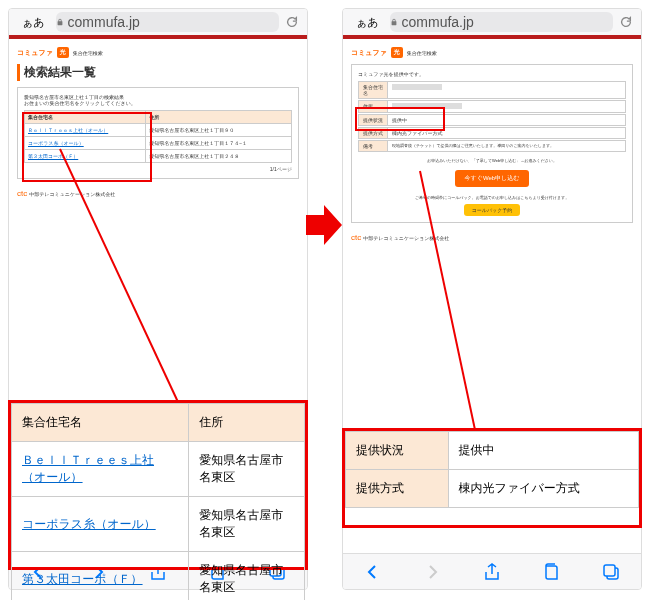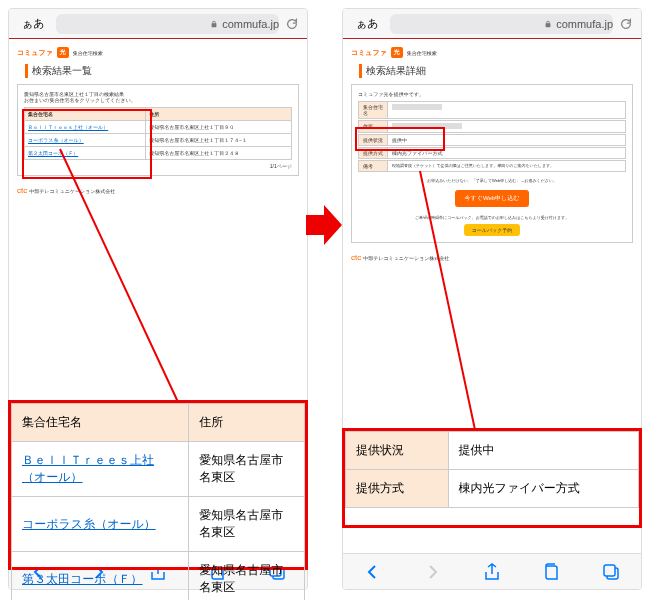--- a/index.html
+++ b/index.html
@@ -1,29 +1,29 @@
 <!DOCTYPE html>
 <html><head>
 <meta charset="utf-8">
 <style>
 *{margin:0;padding:0;box-sizing:border-box}
 body{font-family:-apple-system,"Hiragino Sans",sans-serif;background:#fff;width:650px;height:600px;position:relative}
 .phone{position:absolute;width:300px;height:582px;border:1px solid #ddd;border-radius:4px;background:#fff;overflow:hidden}
 .phone-left{left:8px;top:8px}
 .phone-right{left:342px;top:8px}
-.topbar{height:30px;background:#f7f7f8;border-bottom:1px solid #b91c1c;display:flex;align-items:center;padding:0 8px;font-size:11px}
+.topbar{height:30px;background:#f7f7f8;border-bottom:4px solid #b91c1c;display:flex;align-items:center;padding:0 8px;font-size:11px}
 .aa{font-weight:500;color:#000;padding:2px 5px}
-.urlbox{flex:1;margin:0 6px;background:#e8e8ea;border-radius:6px;height:20px;display:flex;align-items:center;justify-content:flex-end;gap:4px;font-size:11px;color:#555}
+.urlbox{flex:1;margin:0 6px;background:#e8e8ea;border-radius:6px;height:20px;display:flex;align-items:center;justify-content:flex-start;gap:4px;font-size:14px;color:#555}
 .lock{width:8px;height:8px;display:inline-block}
 .refresh{width:14px;height:14px;color:#888}
 .content{padding:8px;font-size:7px;color:#333;height:310px;overflow:hidden;position:relative}
 .logo{display:flex;align-items:center;gap:4px;margin-bottom:6px}
 .logo-badge{background:#f60;color:#fff;padding:1px 3px;border-radius:2px;font-size:6px;font-weight:bold}
 .logo-text{color:#f60;font-weight:bold;font-size:7px}
-.section-title{border-left:3px solid #f60;padding-left:4px;font-size:10px;font-weight:normal;margin:6px 8px}
+.section-title{border-left:3px solid #f60;padding-left:4px;font-size:12px;font-weight:bold;margin:6px 0}
 .mini-table{border:1px solid #ccc;font-size:5px;width:100%;border-collapse:collapse}
 .mini-table th{background:#fce8d5;padding:3px;text-align:left;border:1px solid #ccc}
 .mini-table td{padding:3px;border:1px solid #ccc}
 .mini-table a{color:#06c;text-decoration:underline}
 .red-box{border:2px solid #e00;position:absolute}
 .ctc{color:#f60;font-weight:normal;font-size:8px;margin-top:8px}
 .ctc-text{font-size:5px;color:#333}
 .orange-btn{background:#f60;color:#fff;padding:4px 10px;border-radius:3px;font-size:6px;display:inline-block;margin:4px 0}
 .yellow-btn{background:#ffc107;color:#333;padding:3px 8px;border-radius:3px;font-size:5px;display:inline-block}
 .zoom{position:absolute;border:3px solid #e00;background:#fff}
@@ -130,21 +130,20 @@
     <svg class="refresh" viewBox="0 0 16 16">
         <path fill="none" stroke="#888" stroke-width="1.5" d="M13 8a5 5 0 11-1.5-3.5L13 3v4H9"></path>
       </svg>
   </div>
   <div class="content">
     <div class="logo">
       <span class="logo-text">コミュファ</span>
         <span class="logo-badge">光</span>
       <span style="font-size:5px;color:#333">集合住宅検索</span>
     </div>
-    <div class="section-title">検索結果詳細</div>
     <div style="border:1px solid #ccc;padding:6px;position:relative">
       <div style="font-size:5px;margin-bottom:4px">コミュファ光を提供中です。</div>
       <div class="detail-row">
           <div class="detail-label">集合住宅名</div>
           <div class="detail-val"><span class="gray-bar"></span></div>
         </div>
       <div class="detail-row">
           <div class="detail-label">住所</div>
           <div class="detail-val"><span class="gray-bar" style="width:70px"></span></div>
         </div>

